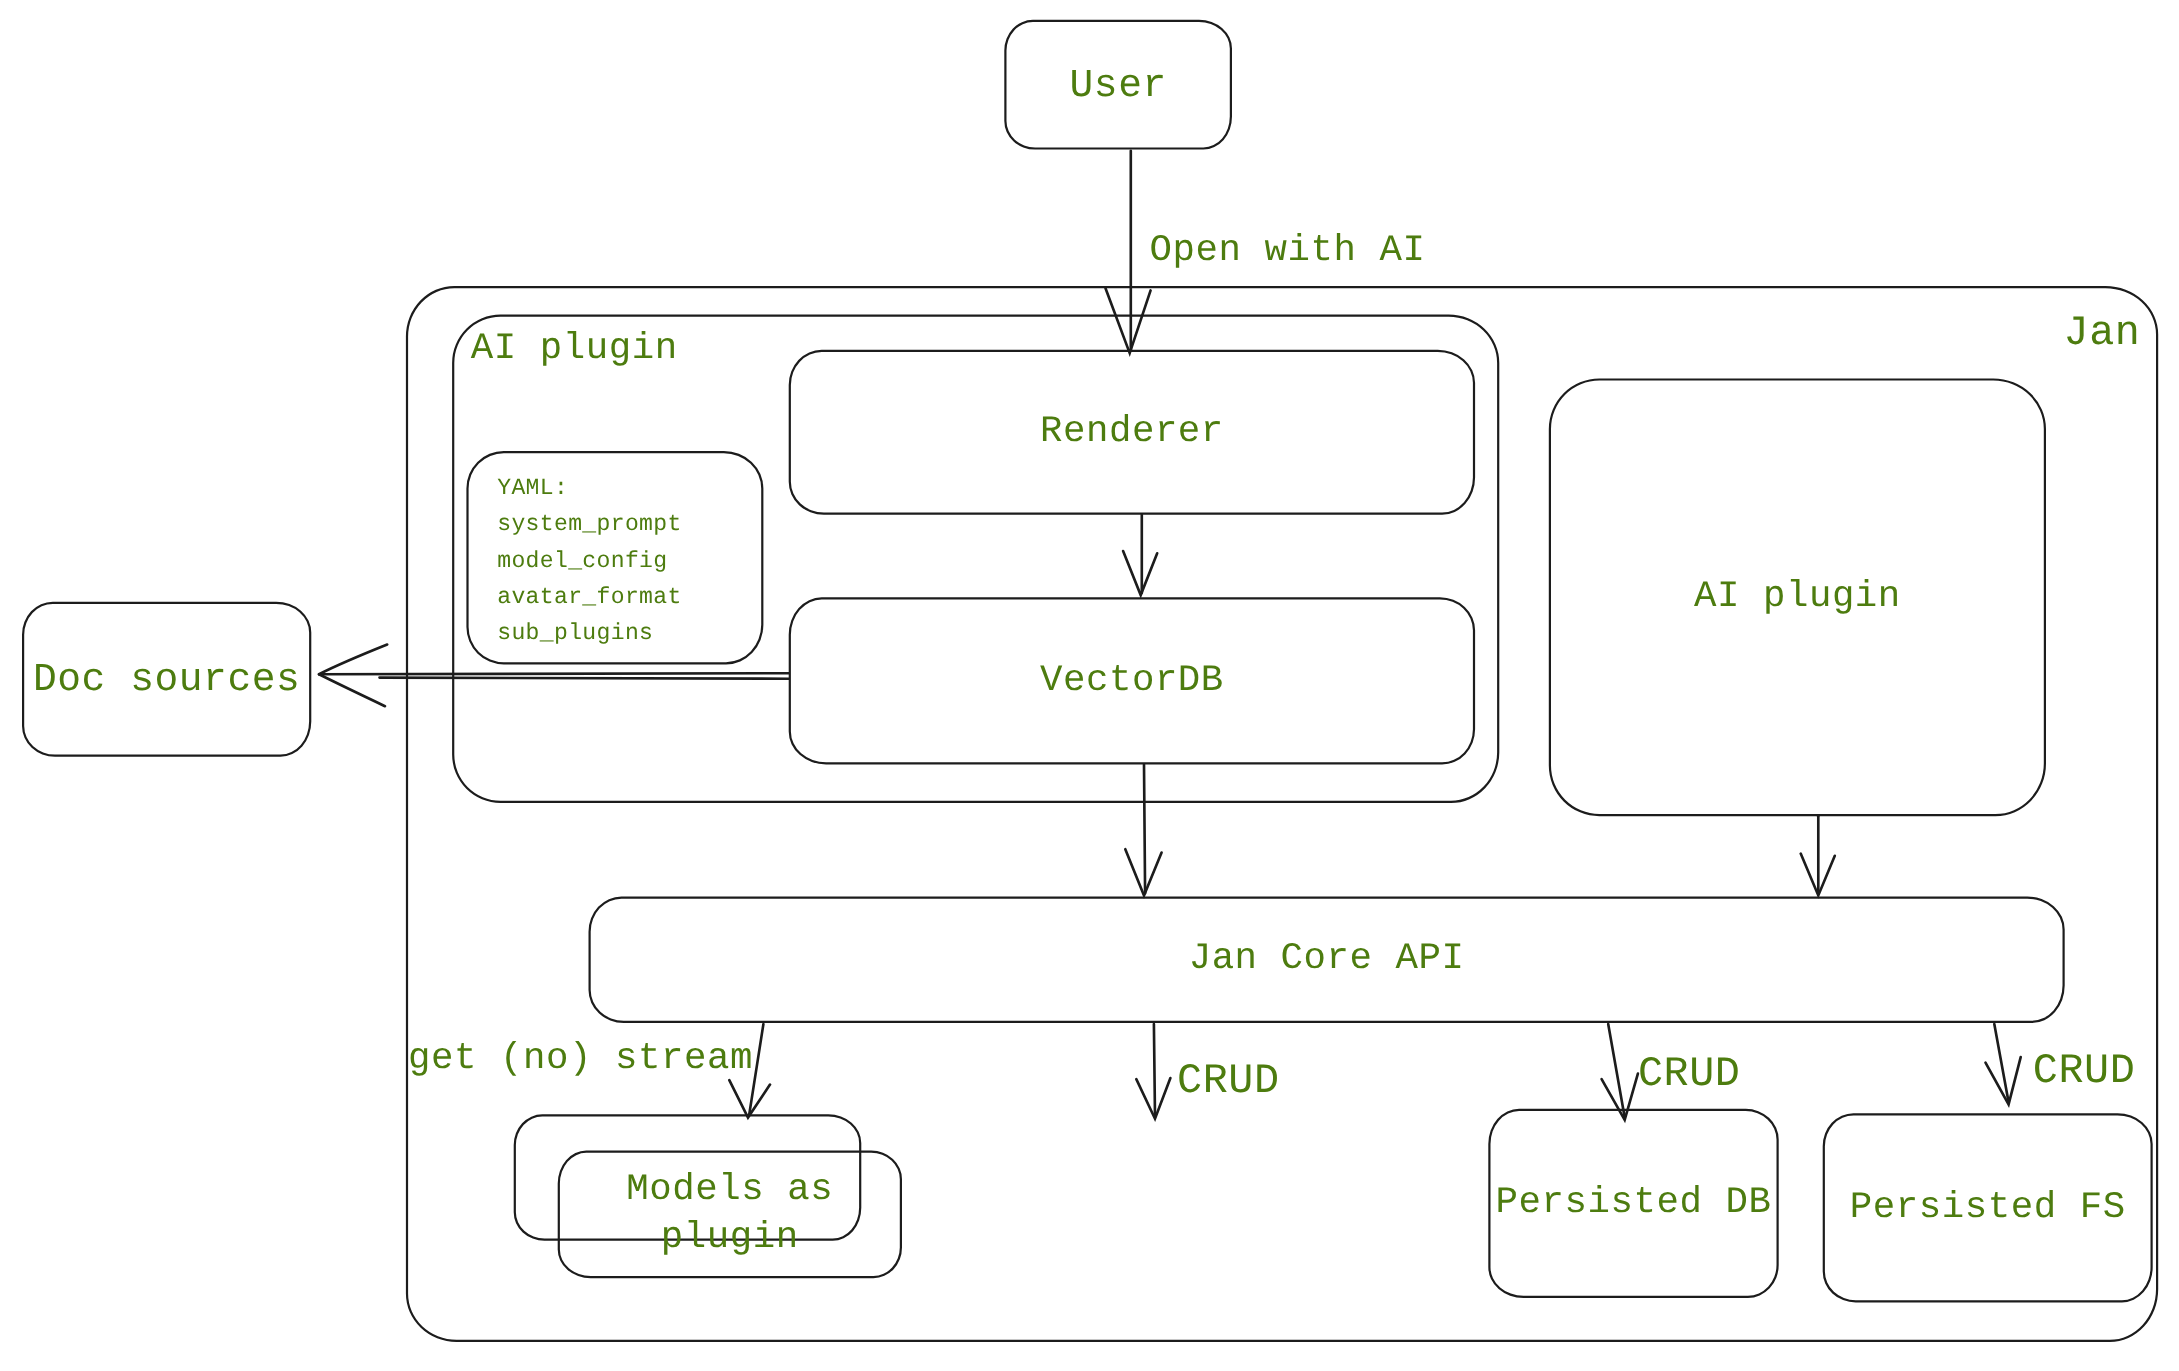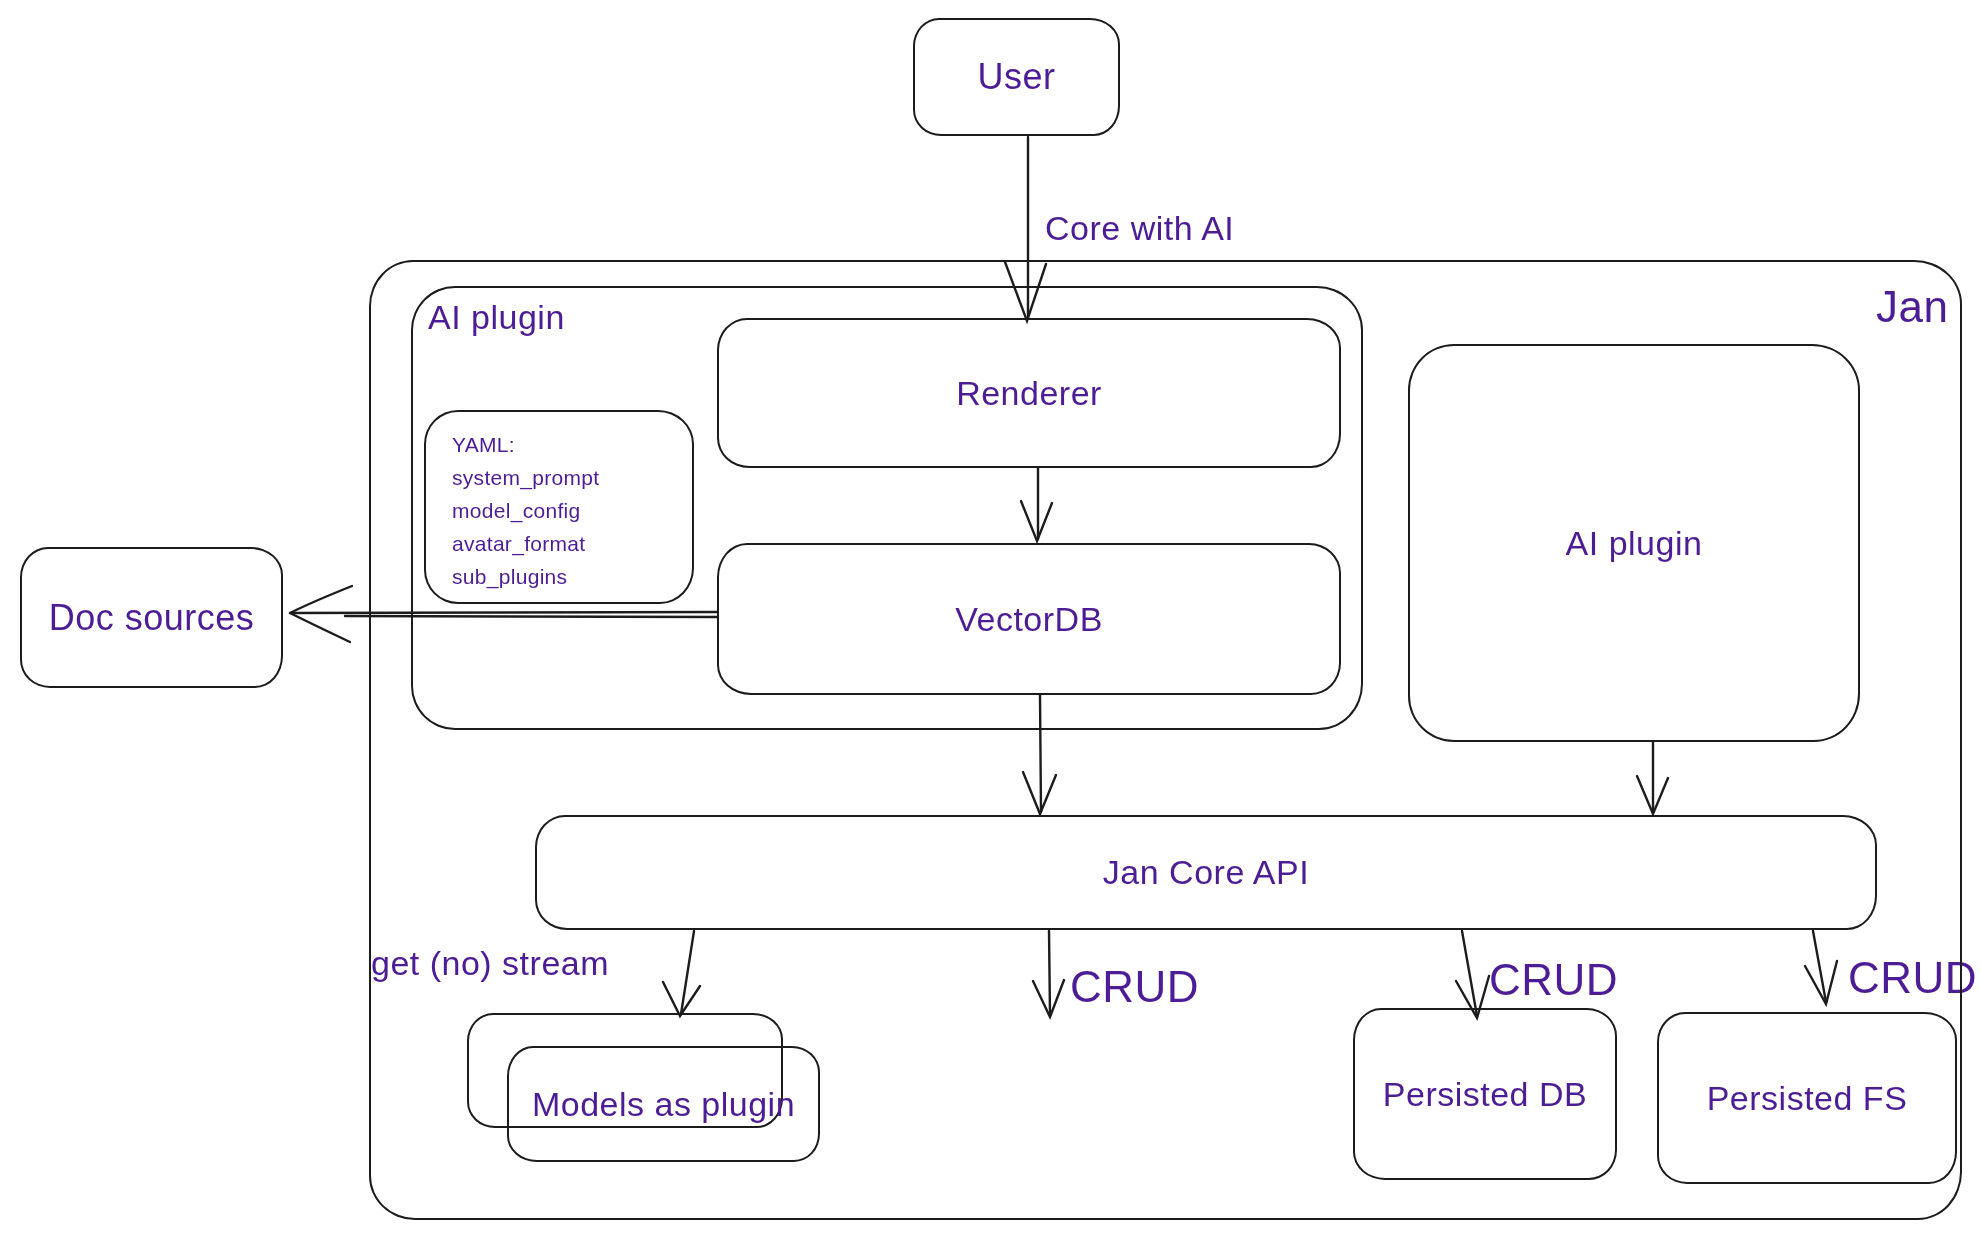--- a/index.html
+++ b/index.html
@@ -1,57 +1,57 @@
 <!DOCTYPE html>
 <html><head>
 <meta charset="utf-8">
 <style>
   html,body{margin:0;padding:0;background:#ffffff;}
   .canvas{
     position:relative;
     width:1981px;height:1246px;
     background:#ffffff;
-    color:#4c1d95;
-    font-family:Liberation Sans, sans-serif;
+    color:#4d7c0f;
+    font-family:Liberation Mono, monospace;
     overflow:hidden;
   }
   .box{
     position:absolute;
     box-sizing:border-box;
     border:2.6px solid #1c1c1c;
     background:transparent;
     display:flex;align-items:center;justify-content:center;
     text-align:center;
   }
   .container-box{border-width:2.4px;}
   .node-label{font-size:34px;letter-spacing:0.5px;line-height:1.3;}
   .big-label{font-size:36px;letter-spacing:0.5px;}
   .lbl{position:absolute;white-space:nowrap;font-size:34px;letter-spacing:0.5px;}
-  .lbl-big{font-size:44px;}
+  .lbl-big{font-size:38px;}
   .yaml{
     position:absolute;box-sizing:border-box;
     border:2.4px solid #1c1c1c;
     padding:16px 10px 0 26px;
     text-align:left;
     font-size:21px;line-height:33px;letter-spacing:0.3px;
   }
   .yaml div{white-space:nowrap;}
   .arrows{position:absolute;left:0;top:0;z-index:6;pointer-events:none;}
   .z1{z-index:1}.z2{z-index:2}.z3{z-index:3}
 </style>
 </head>
 <body>
 
 <div class="canvas">
 
   <div class="box z3" style="left:913px;top:18px;width:207px;height:118px;border-radius:26px 30px 26px 28px / 28px 26px 30px 26px;">
     <span class="big-label">User</span>
   </div>
 
-  <div class="lbl" style="left:1045px;top:209px;">Core with AI</div>
+  <div class="lbl" style="left:1045px;top:209px;">Open with AI</div>
 
   <div class="box container-box z1" style="left:369px;top:260px;width:1593px;height:960px;border-radius:44px 48px 44px 46px / 46px 44px 48px 44px;"></div>
   <div class="lbl lbl-big" style="left:1876px;top:282px;">Jan</div>
 
   <div class="box container-box z2" style="left:411px;top:286px;width:952px;height:444px;border-radius:44px 46px 44px 44px / 44px 44px 46px 44px;"></div>
   <div class="lbl" style="left:428px;top:298px;">AI plugin</div>
 
   <div class="box z3" style="left:717px;top:318px;width:624px;height:150px;border-radius:30px 34px 30px 32px / 32px 30px 34px 30px;">
     <span class="node-label">Renderer</span>
   </div>

